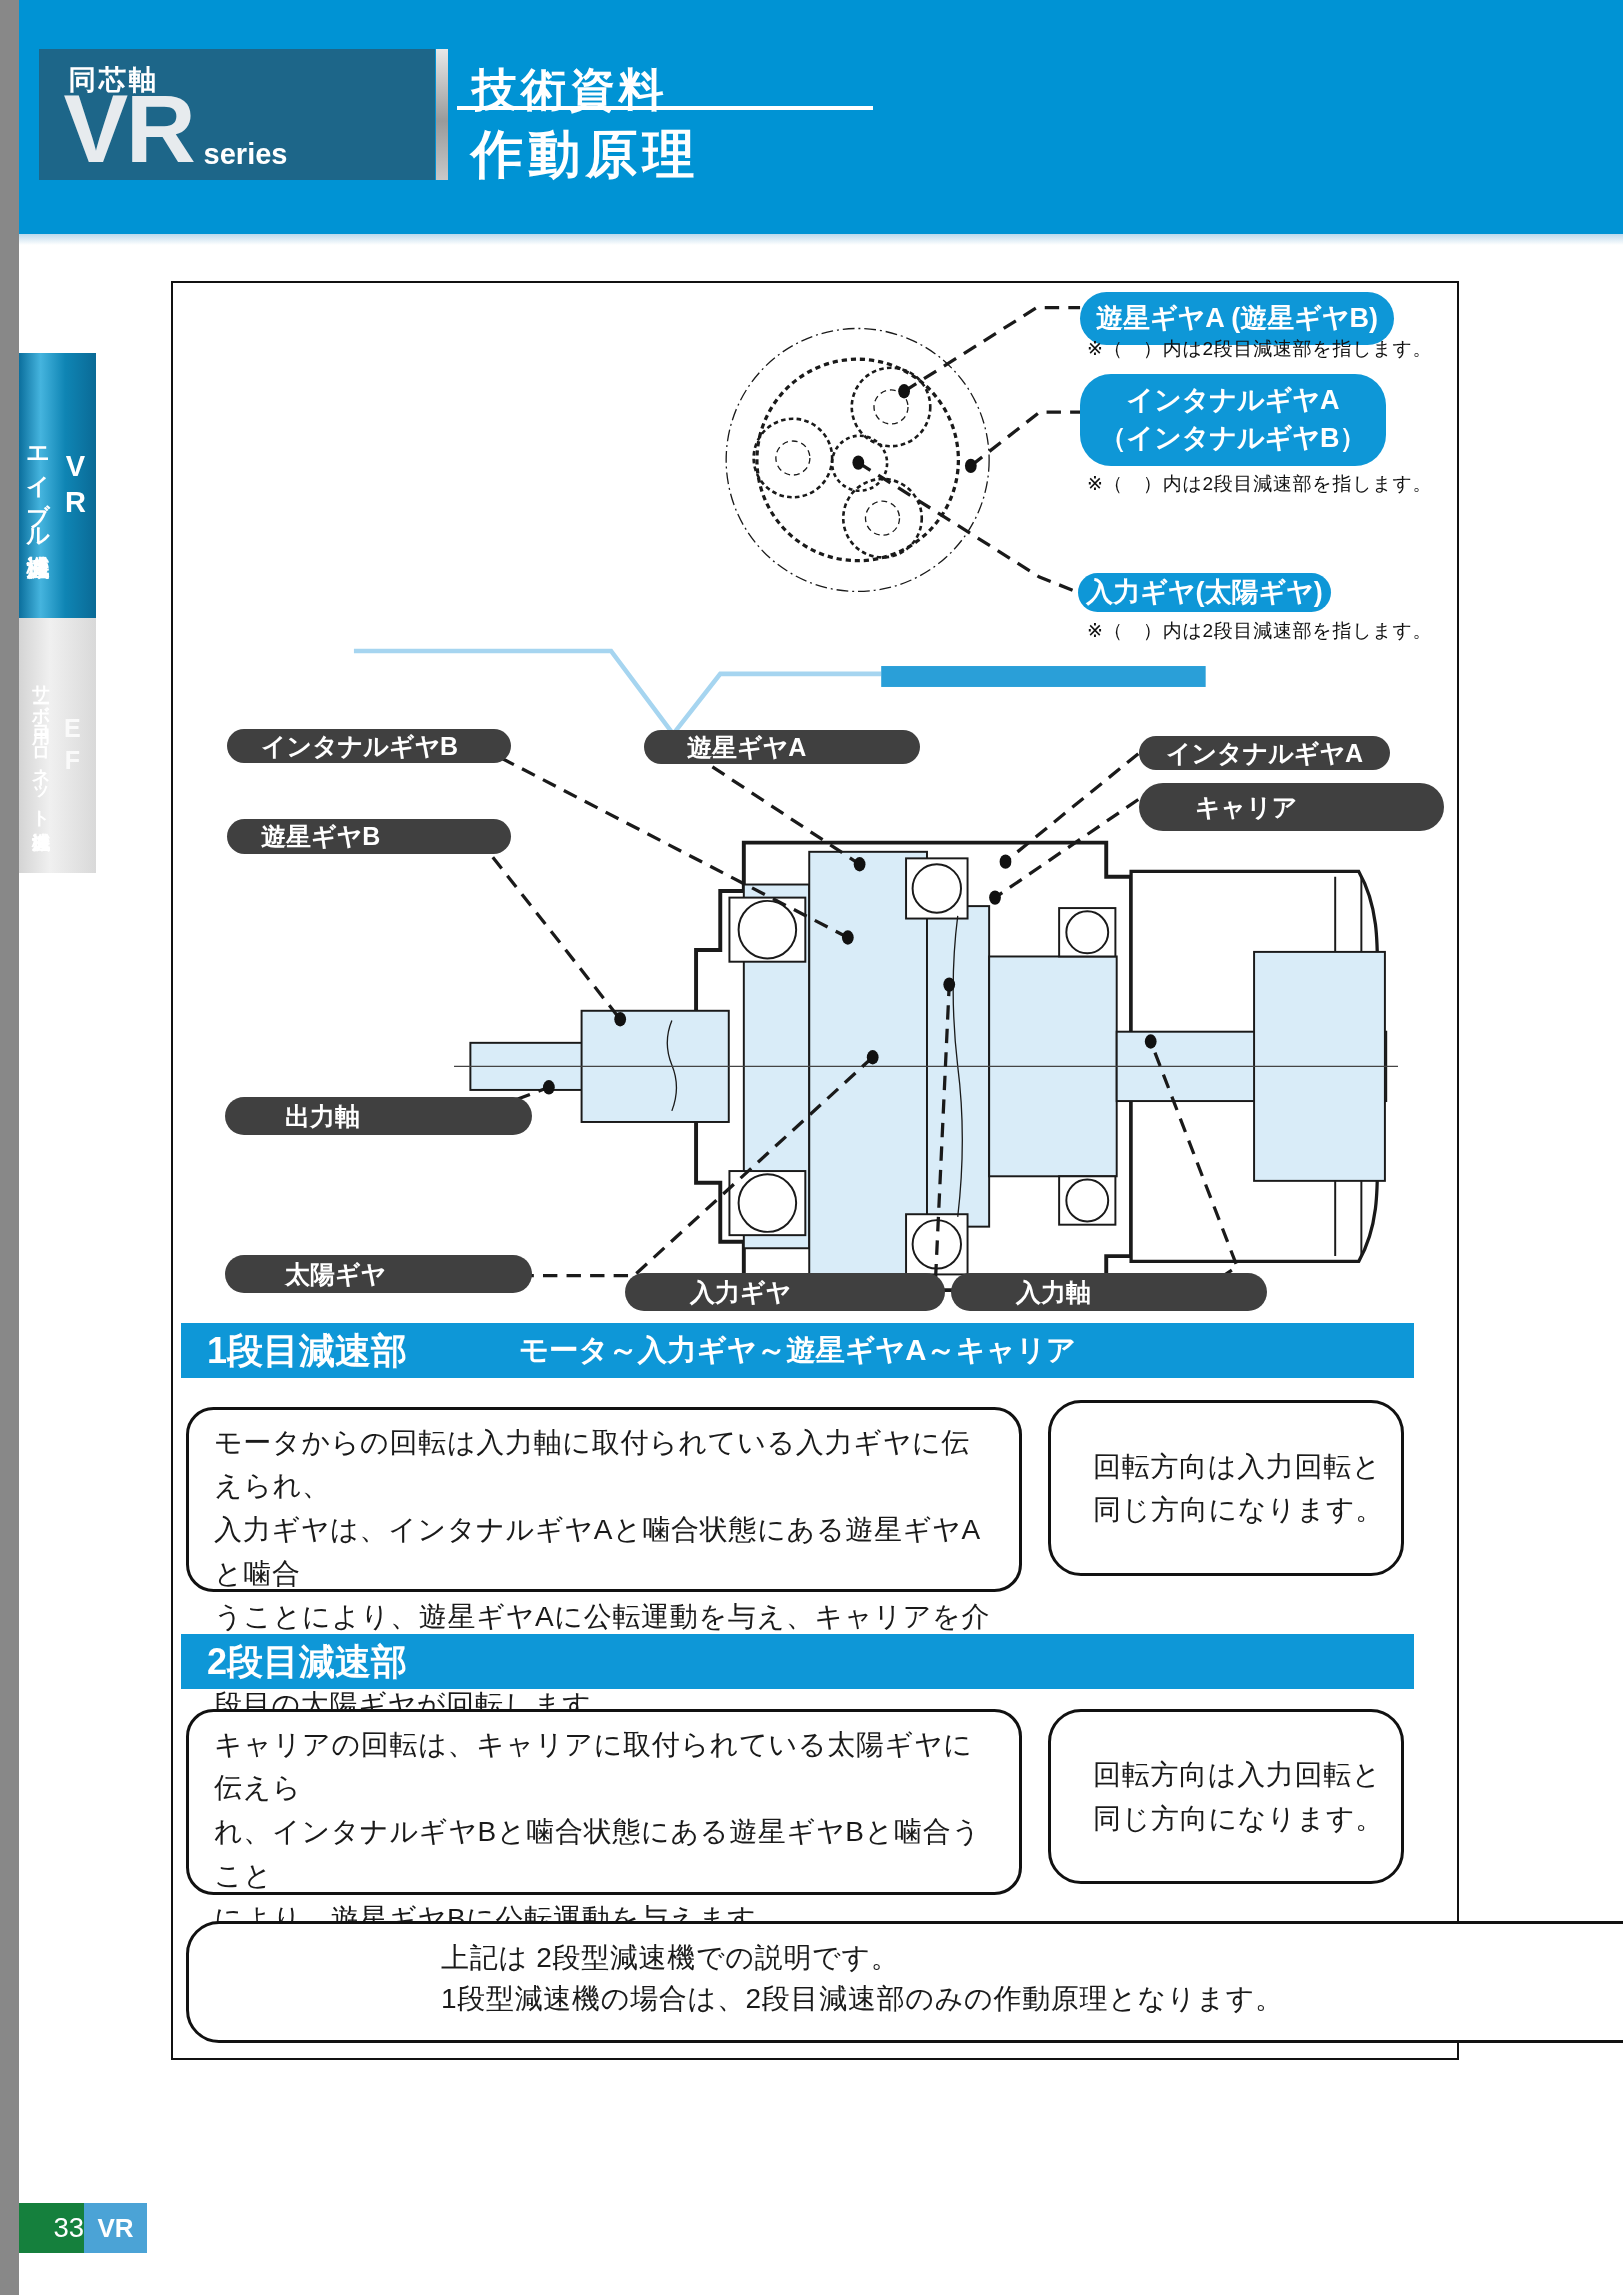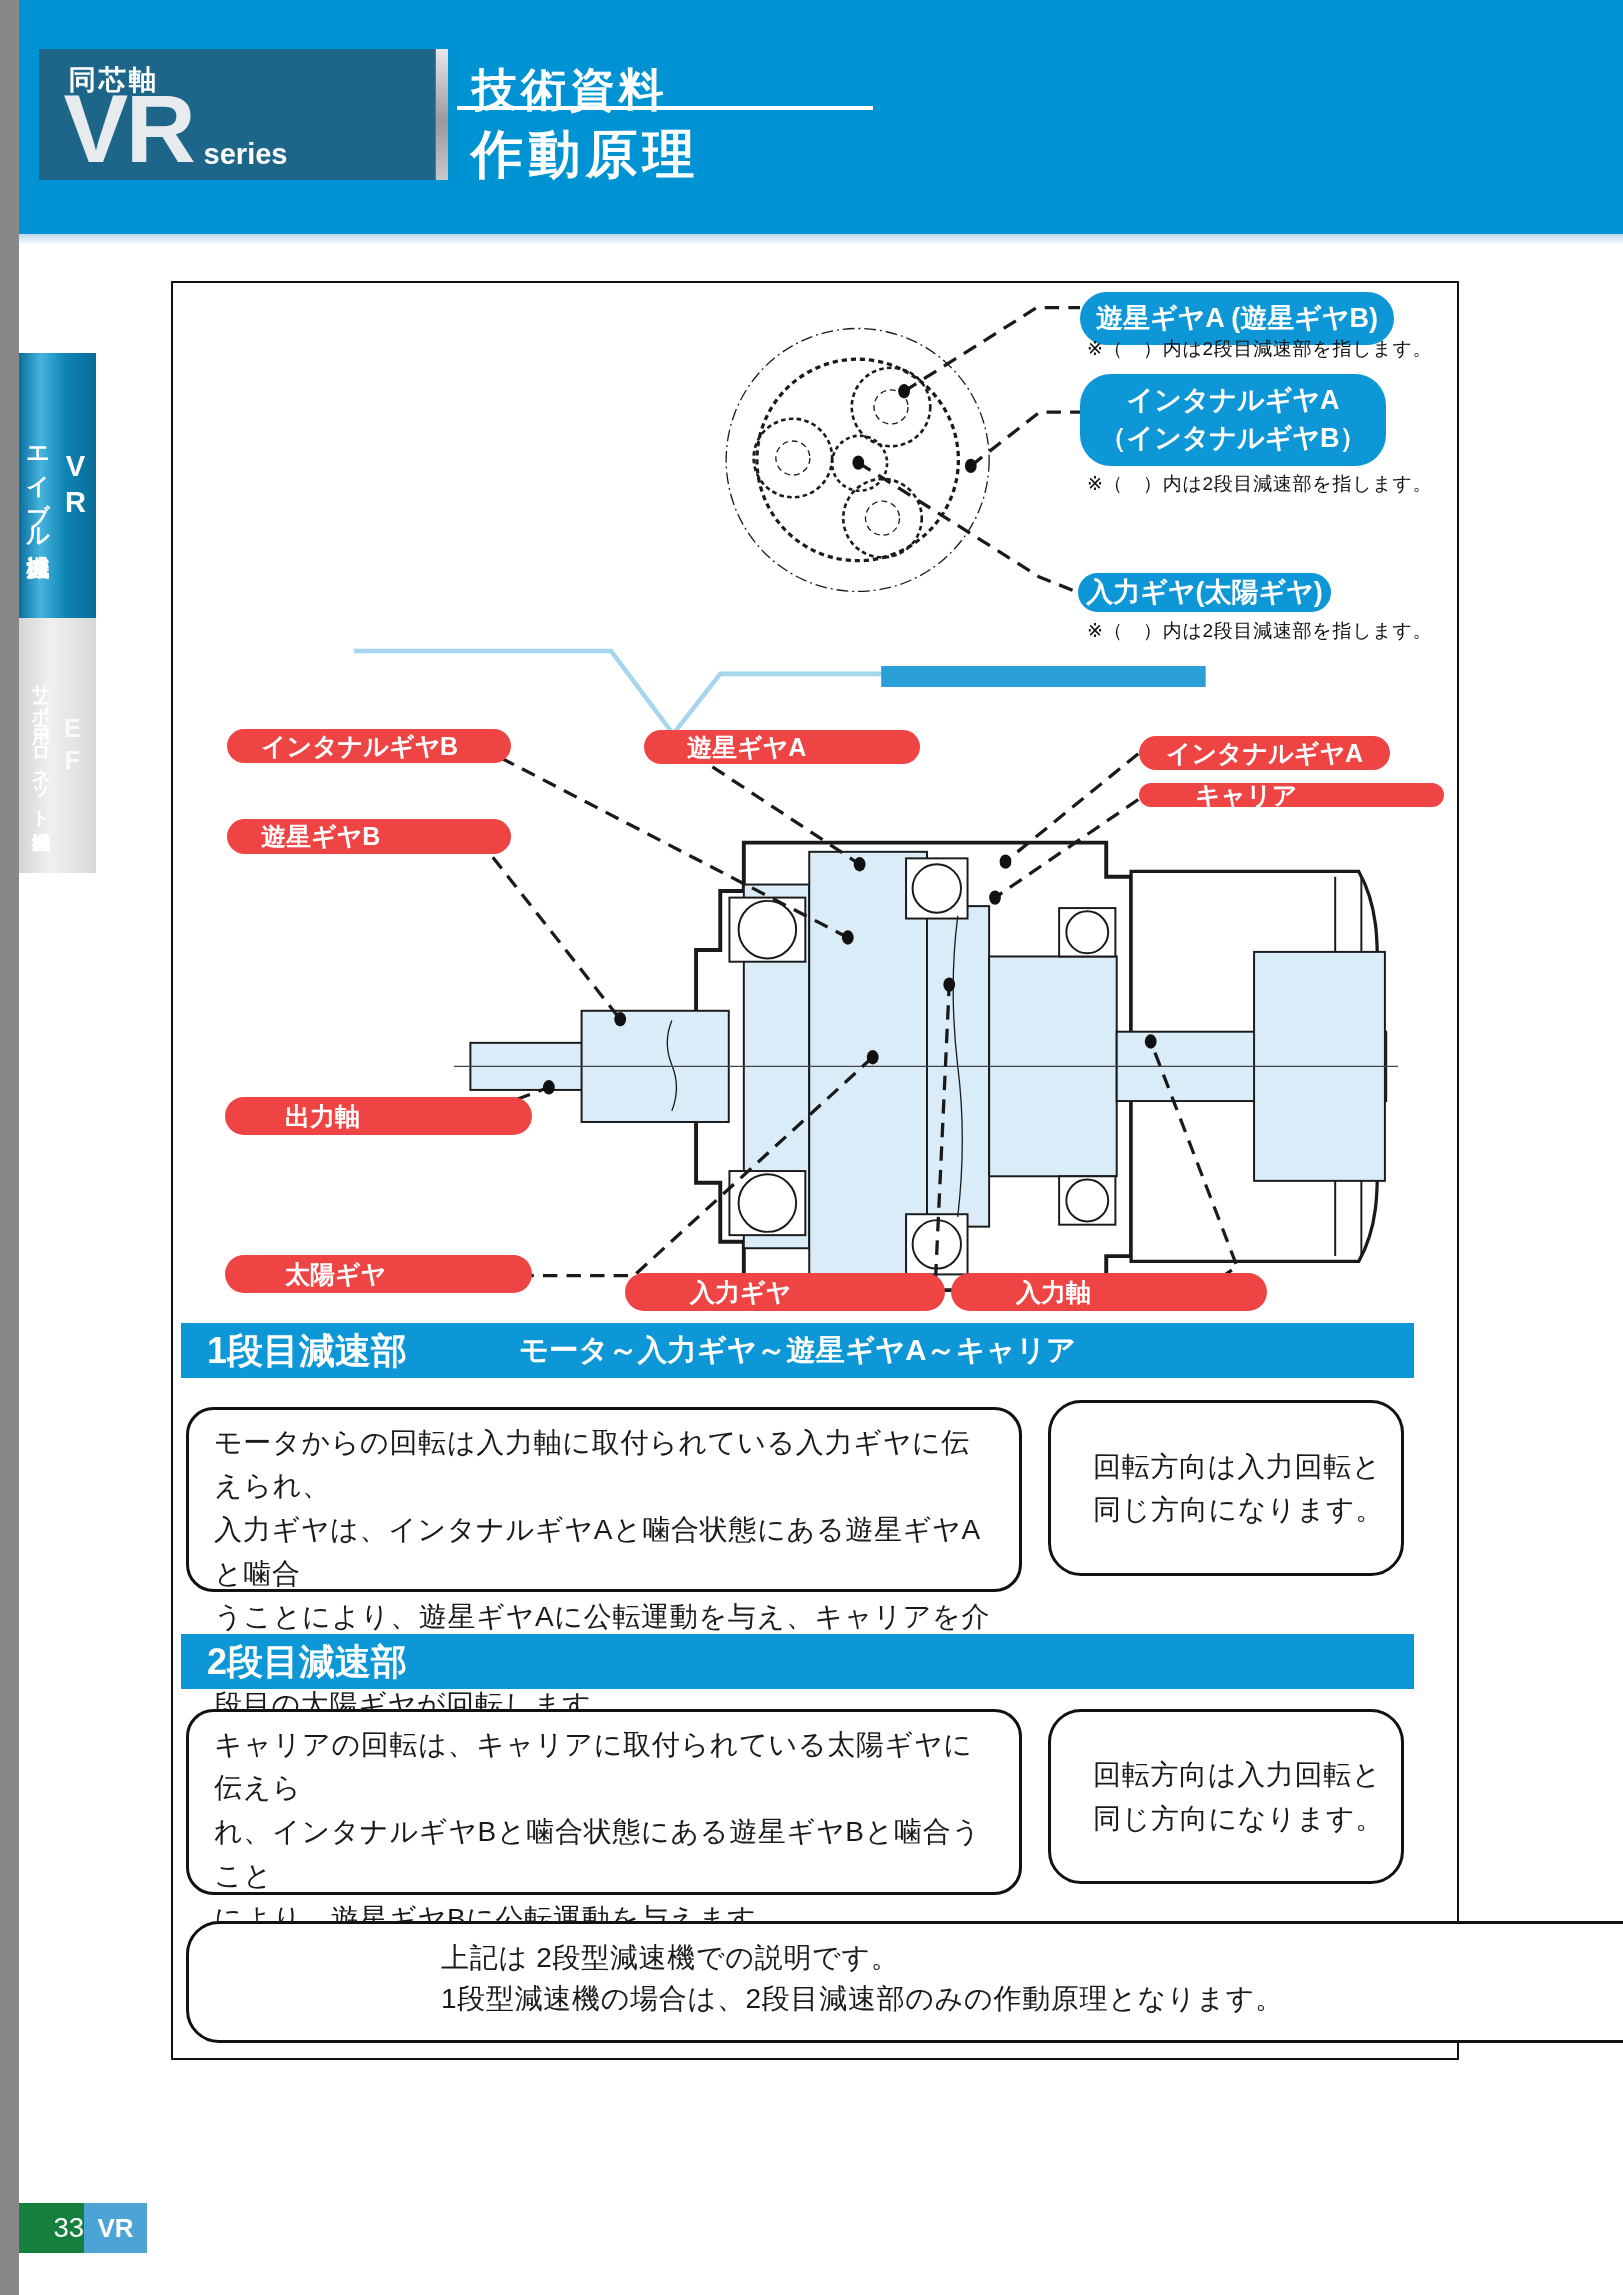--- a/index.html
+++ b/index.html
@@ -25,21 +25,21 @@
   .vtext{writing-mode:vertical-rl;text-orientation:mixed;font-weight:bold;color:#fff;}
   .vcode{writing-mode:vertical-rl;text-orientation:upright;font-weight:bold;color:#fff;letter-spacing:3.9px;}
   .tab-vr .vtext{font-size:23px;}
   .tab-vr .vcode{font-size:29px;}
   .tab-ef .vtext{font-size:18.3px;color:#ffffff;}
   .tab-ef .vcode{font-size:25px;color:#fafafa;}
   
   .frame{position:absolute;left:152px;top:281px;width:1284px;height:1775px;border:2.6px solid #111;}
   .art{position:absolute;left:0;top:0;width:1623px;height:2295px;}
   
-  .pill{position:absolute;background:#ef4444;color:#fff;font-weight:bold;border-radius:654px;
+  .pill{position:absolute;background:#404040;color:#fff;font-weight:bold;border-radius:654px;
         display:flex;align-items:center;font-size:25px;white-space:nowrap;}
   .pill.center{justify-content:center;}
   .flabel{position:absolute;background:#0e97d7;color:#fff;font-weight:bold;display:flex;
           align-items:center;justify-content:center;text-align:center;font-size:27px;line-height:1.4;}
   .note{position:absolute;font-size:19px;color:#111;letter-spacing:0.7px;}
   .pre{white-space:pre-line;}
   
   .secbar{position:absolute;left:162px;width:1233px;height:55px;background:#0e97d7;}
   .sec-h{position:absolute;left:26px;top:50%;transform:translateY(-50%);font-size:36px;font-weight:bold;color:#fff;}
   .sec-f{position:absolute;left:0;width:100%;top:50%;transform:translateY(-50%);
@@ -177,21 +177,21 @@
   <div class="note" style="left:1068px;top:336px;">※（　）内は2段目減速部を指します。</div>
   <div class="flabel pre" style="left:1061px;top:374px;width:306px;height:92px;border-radius:31px;">インタナルギヤA
 （インタナルギヤB）</div>
   <div class="note" style="left:1068px;top:471px;">※（　）内は2段目減速部を指します。</div>
   <div class="flabel" style="left:1059px;top:573px;width:253px;height:39px;border-radius:654px;">入力ギヤ(太陽ギヤ)</div>
   <div class="note" style="left:1068px;top:618px;">※（　）内は2段目減速部を指します。</div>
 
   <div class="pill" style="left:208px;top:729px;width:250px;height:34px;padding-left:34px;">インタナルギヤB</div>
   <div class="pill" style="left:625px;top:730px;width:233px;height:34px;padding-left:43px;">遊星ギヤA</div>
   <div class="pill center" style="left:1120px;top:736px;width:251px;height:34px;">インタナルギヤA</div>
-  <div class="pill" style="left:1120px;top:783px;width:249px;height:24px;padding-left:56px;">キャリア</div>
+  <div class="pill" style="left:1120px;top:783px;width:249px;height:48px;padding-left:56px;">キャリア</div>
   <div class="pill" style="left:208px;top:819px;width:250px;height:35px;padding-left:34px;">遊星ギヤB</div>
   <div class="pill" style="left:206px;top:1097px;width:247px;height:38px;padding-left:60px;">出力軸</div>
   <div class="pill" style="left:206px;top:1255px;width:247px;height:38px;padding-left:60px;">太陽ギヤ</div>
   <div class="pill" style="left:606px;top:1273px;width:255px;height:38px;padding-left:65px;">入力ギヤ</div>
   <div class="pill" style="left:932px;top:1273px;width:251px;height:38px;padding-left:65px;">入力軸</div>
 
   <div class="secbar" style="top:1323px;">
     <div class="sec-h">1段目減速部</div>
     <div class="sec-f">モータ～入力ギヤ～遊星ギヤA～キャリア</div>
   </div>

